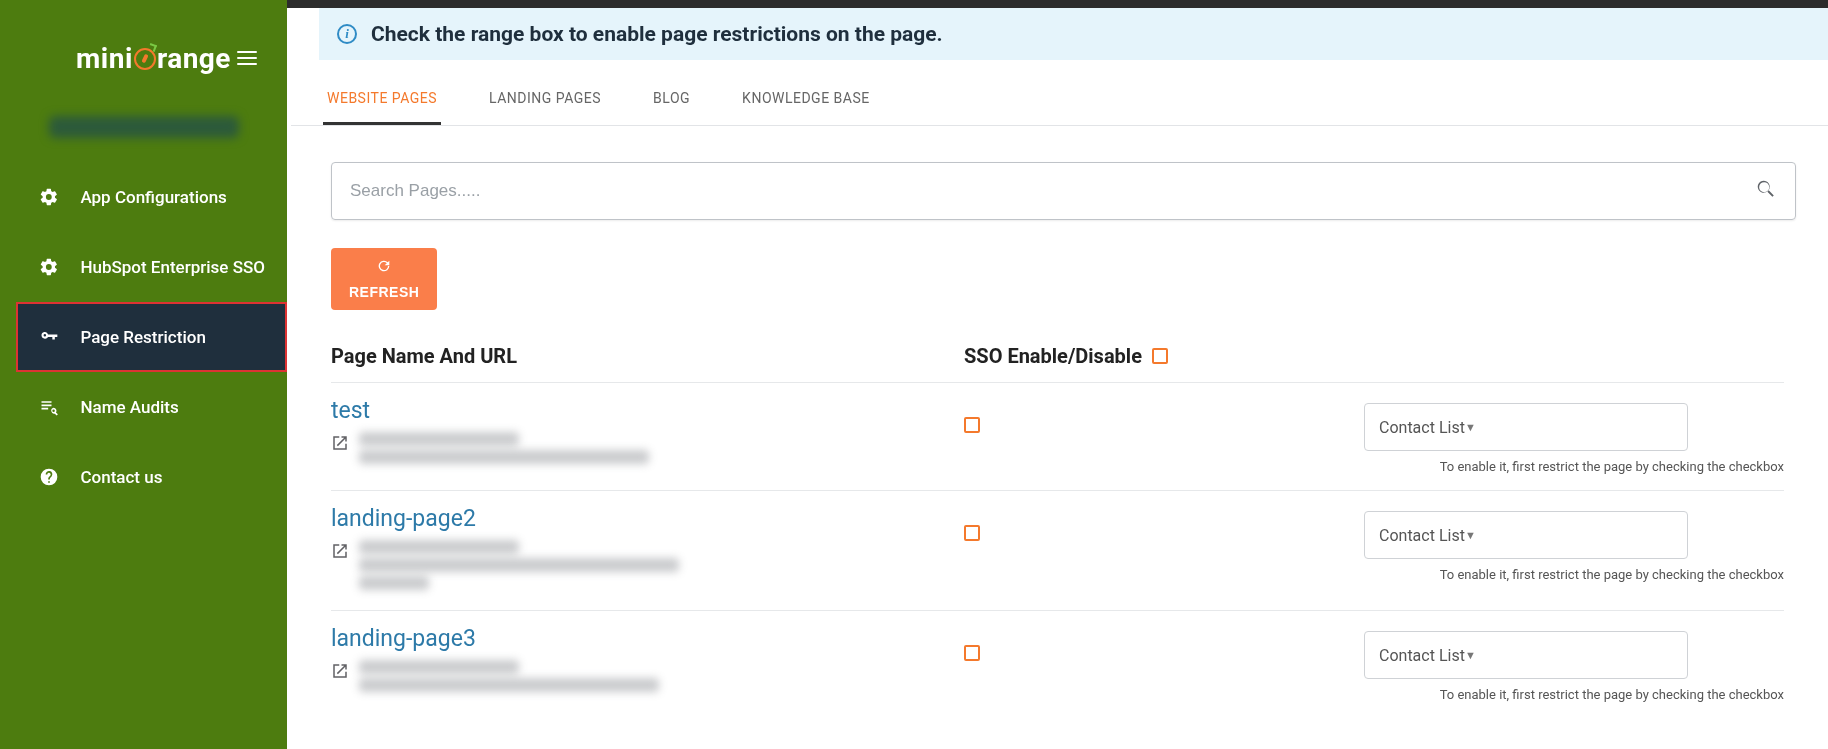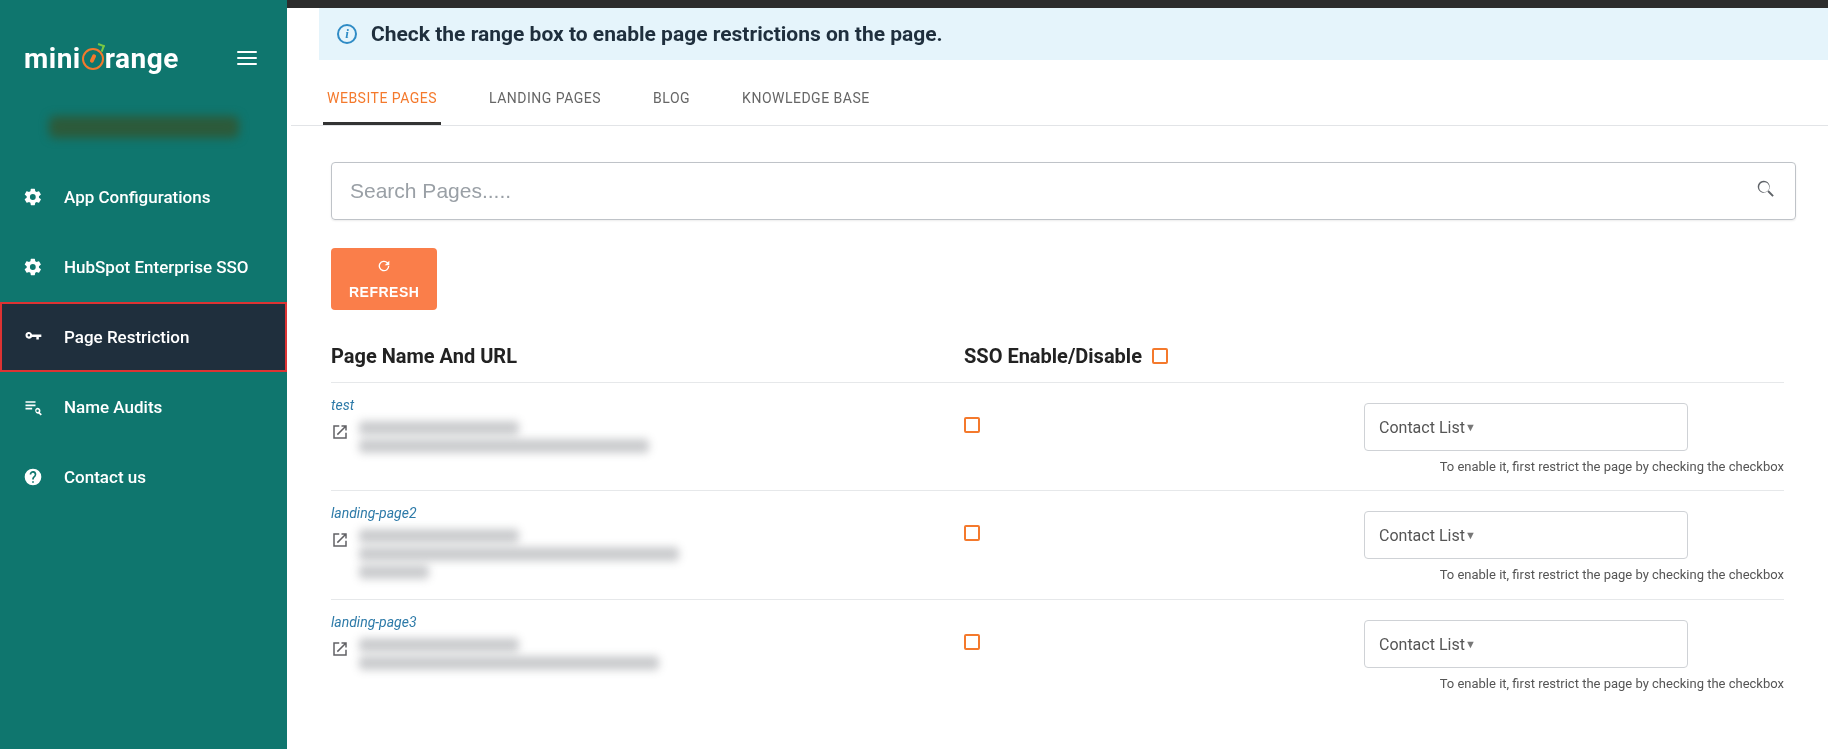--- a/index.html
+++ b/index.html
@@ -1,20 +1,20 @@
 <!DOCTYPE html>
 <html><head>
 <meta charset="utf-8">
 <style>
   * { margin: 0; padding: 0; box-sizing: border-box; }
   body { font-family: -apple-system, BlinkMacSystemFont, "Segoe UI", Roboto, Arial, sans-serif; background: #fff; color: #333; }
   .app { display: flex; width: 1828px; height: 749px; overflow: hidden; }
   .topstrip { position: absolute; top: 0; left: 0; right: 0; height: 8px; background: #2c2c2c; }
   
-  .sidebar { width: 287px; background: #0f766e; color: #fff; flex-shrink: 0; display: flex; flex-direction: column; padding-top: 8px; position: relative; z-index: 2; }
+  .sidebar { width: 287px; background: #4d7c0f; color: #fff; flex-shrink: 0; display: flex; flex-direction: column; padding-top: 8px; position: relative; z-index: 2; align-items: flex-end; }
   .brand-row { display: flex; align-items: center; justify-content: space-between; padding: 20px 24px 0 24px; height: 80px; }
   .brand-word { display: flex; align-items: baseline; font-weight: 700; font-size: 28px; letter-spacing: 0.5px; }
   .brand-word .orange { color: #f4792c; }
   .brand-dot { display: inline-flex; align-items: center; justify-content: center; width: 22px; height: 22px; border: 2px solid #f4792c; border-radius: 50%; margin: 0 1px; position: relative; top: 2px; }
   .brand-dot::before { content: ""; width: 4px; height: 9px; background: #f4792c; border-radius: 2px; transform: rotate(25deg); position: absolute; }
   .brand-tick { position: absolute; top: -6px; right: -2px; width: 7px; height: 7px; border-right: 2px solid #7ac943; border-top: 2px solid #7ac943; transform: rotate(20deg); }
   .hamburger { display: flex; flex-direction: column; gap: 4px; cursor: pointer; padding: 6px; }
   .hamburger span { width: 20px; height: 2px; background: #fff; border-radius: 1px; }
   .user-blur { margin: 28px auto 24px auto; width: 190px; height: 22px; background: #2c5a3a; border-radius: 6px; filter: blur(5px); }
   .nav { display: flex; flex-direction: column; }
@@ -25,33 +25,33 @@
   
   .main { flex: 1; background: #fff; display: flex; flex-direction: column; overflow: hidden; }
   .info-banner { background: #e5f4fb; margin: 8px 0 0 32px; padding: 14px 18px; display: flex; align-items: center; gap: 14px; }
   .info-icon { width: 20px; height: 20px; border: 2px solid #2f8bc5; border-radius: 50%; display: inline-flex; align-items: center; justify-content: center; color: #2f8bc5; font-size: 13px; font-weight: 700; font-style: italic; font-family: Georgia, serif; }
   .info-text { font-size: 21px; font-weight: 700; color: #1f2f3d; }
   .tabs { display: flex; gap: 44px; padding: 0 32px; border-bottom: 1px solid #e2e4e7; margin-top: 12px; margin-left: 4px; }
   .tab { padding: 18px 4px 16px 4px; font-size: 14px; font-weight: 400; letter-spacing: 0.5px; color: #666; cursor: pointer; border-bottom: 3px solid transparent; }
   .tab.active { color: #f4792c; border-bottom: 3px solid #333; }
   .search-wrap { margin: 36px 32px 0 44px; }
   .search-box { display: flex; align-items: center; border: 1px solid #bfc3c8; border-radius: 4px; padding: 0 18px; height: 58px; box-shadow: 0 1px 2px rgba(0,0,0,0.08); }
-  .search-input { flex: 1; border: none; outline: none; font-size: 21px; color: #888; background: transparent; }
+  .search-input { flex: 1; border: none; outline: none; font-size: 17px; color: #888; background: transparent; }
   .search-input::placeholder { color: #9aa0a6; }
   .search-icon { color: #5f6368; }
   .refresh-row { margin: 28px 44px 0 44px; }
   .refresh-btn { background: #fa7e4a; color: #fff; border: none; border-radius: 4px; padding: 10px 18px; font-size: 14px; font-weight: 600; letter-spacing: 0.5px; display: inline-flex; align-items: center; gap: 10px; cursor: pointer; flex-direction: column; }
   .refresh-btn svg { width: 16px; height: 16px; fill: #fff; }
   .table { margin: 20px 44px 0 44px; }
   .thead { display: grid; grid-template-columns: 1fr 400px 420px; align-items: center; padding: 14px 0; }
   .th { font-size: 20px; font-weight: 700; color: #222; display: flex; align-items: center; gap: 10px; }
   .th .help { width: 19px; height: 19px; background: #222; color: #fff; border-radius: 50%; display: inline-flex; align-items: center; justify-content: center; font-size: 13px; font-weight: 700; }
   .checkbox { width: 16px; height: 16px; border: 2px solid #f4792c; border-radius: 2px; display: inline-block; cursor: pointer; }
   .tbody .row { display: grid; grid-template-columns: 1fr 400px 420px; align-items: flex-start; padding: 14px 0 16px 0; border-top: 1px solid #e6e8ea; }
-  .page-name { color: #2d7aa8; font-size: 14px; margin-bottom: 8px; cursor: pointer; font-style: italic; }
+  .page-name { color: #2d7aa8; font-size: 23px; margin-bottom: 8px; cursor: pointer; }
   .page-url-row { display: flex; align-items: flex-start; gap: 10px; }
   .ext-icon { width: 18px; height: 18px; margin-top: 2px; flex-shrink: 0; }
   .ext-icon svg { width: 18px; height: 18px; fill: #616165; }
   .blur-line { background: #8a8d92; border-radius: 4px; filter: blur(4px); opacity: 0.45; margin-bottom: 4px; }
   .sso-cell { display: flex; align-items: flex-start; justify-content: flex-start; padding-top: 20px; }
   .role-cell { display: flex; flex-direction: column; gap: 8px; padding-top: 6px; }
   .select { border: 1px solid #cfd2d6; border-radius: 4px; padding: 12px 14px; font-size: 16px; color: #555; display: flex; align-items: center; justify-content: flex-start; cursor: pointer; height: 48px; width: 324px; }
   .select .chev { color: #777; font-size: 11px; }
   .role-hint { font-size: 13px; color: #555; margin-left: 16px; text-align: right; }
 </style>

